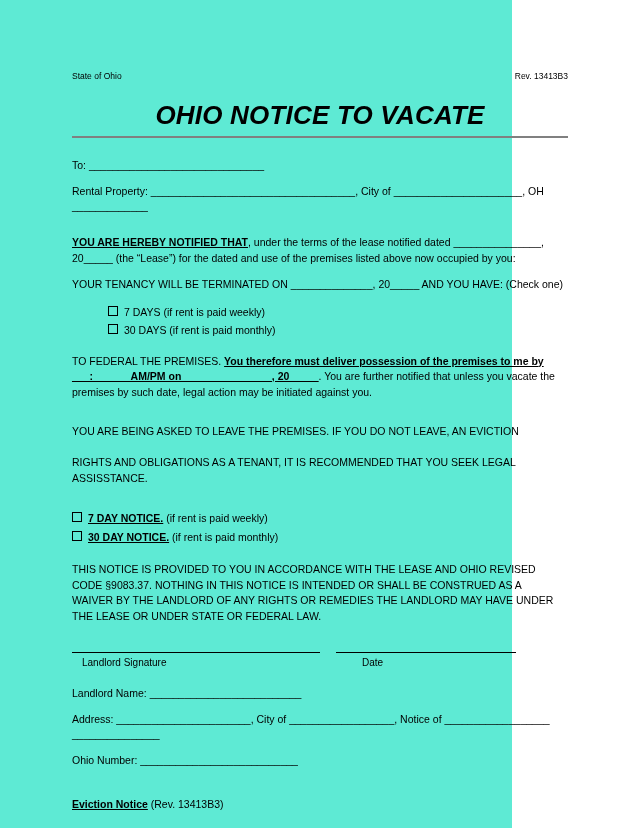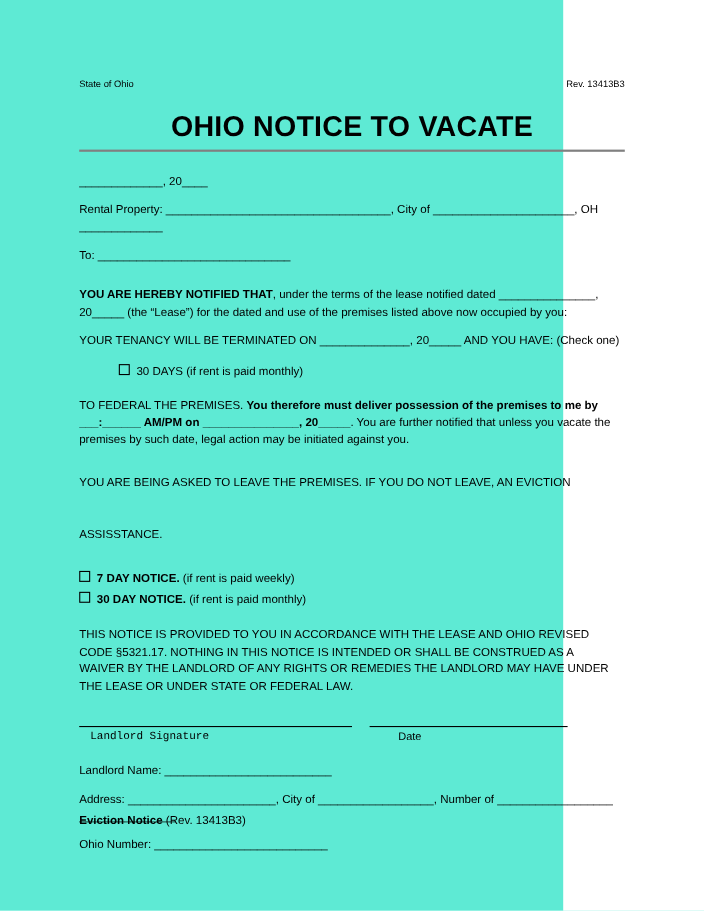--- a/index.html
+++ b/index.html
@@ -36,20 +36,21 @@
     line-height: 12px;
     margin-bottom: 18px;
   }
   .doc-title {
     text-align: center;
     font-size: 26px;
     font-weight: bold;
     letter-spacing: 0.2px;
     margin: 0 0 6px 0;
     line-height: 30px;
+    font-style: italic;
   }
   .title-rule {
     border: none;
     border-top: 2px solid #808080;
     margin: 0 0 20px 0;
     height: 0;
   }
   .line {
     font-size: 10.5px;
     line-height: 15px;
@@ -58,20 +59,21 @@
   .para {
     font-size: 10.5px;
     line-height: 15.5px;
     margin-bottom: 14px;
   }
   .para.tight {
     margin-bottom: 11px;
   }
   .bold {
     font-weight: bold;
+    text-decoration: underline;
   }
   .checkline {
     font-size: 10.5px;
     line-height: 16px;
     margin-left: 36px;
     margin-bottom: 2px;
   }
   .checkline-left {
     font-size: 10.5px;
     line-height: 17px;
@@ -89,42 +91,41 @@
   }
   .spacer-10 { height: 10px; }
   .spacer-14 { height: 14px; }
   .sig-row {
     display: flex;
     margin-top: 28px;
     margin-bottom: 4px;
   }
   .sig-block-1 {
     width: 248px;
-    font-family: Liberation Mono, monospace;
   }
   .sig-block-2 {
     width: 180px;
     margin-left: 16px;
   }
   .sig-rule {
     border-top: 1px solid #000;
     height: 0;
     margin-bottom: 4px;
   }
   .sig-label {
     font-size: 10px;
     padding-left: 10px;
   }
   .sig-label.date {
     padding-left: 26px;
   }
   .footer {
     position: absolute;
     left: 72px;
-    top: 740px;
+    top: 798px;
     font-size: 10.5px;
     text-align: center;
   }
   .footer .bold {
     font-weight: bold;
   }
 </style>
 </head>
 <body>
 
@@ -132,88 +133,90 @@
   <div class="content">
 
     <div class="header-row">
       <span>State of Ohio</span>
       <span>Rev. 13413B3</span>
     </div>
 
     <h1 class="doc-title">OHIO NOTICE TO VACATE</h1>
     <hr class="title-rule">
 
-    <div class="line">_____________, 20____</div>
+    <div class="line">To: ______________________________</div>
     <div class="line">Rental Property: ___________________________________, City of ______________________, OH _____________</div>
-    <div class="line">To: ______________________________</div>
 
     <div class="spacer-10"></div>
 
     <div class="para tight">
       <span class="bold">YOU ARE HEREBY NOTIFIED THAT</span><span>, under the terms of the lease notified dated _______________,</span><br>
       <span>20_____ (the “Lease”) for the dated and use of the premises listed above now occupied by you:</span>
     </div>
 
     <div class="para tight">YOUR TENANCY WILL BE TERMINATED ON ______________, 20_____  AND YOU HAVE: (Check one)</div>
 
+    <div class="checkline">
+      <span class="cbox"></span><span>7 DAYS (if rent is paid weekly)</span>
+    </div>
     <div class="checkline">
       <span class="cbox"></span><span>30 DAYS (if rent is paid monthly)</span>
     </div>
 
     <div class="spacer-14"></div>
 
     <div class="para">
       <span>TO FEDERAL THE PREMISES. </span><span class="bold">You therefore must deliver possession of the premises to me by</span><br>
       <span class="bold">___:______ AM/PM on _______________, 20_____</span><span>. You are further notified that unless you vacate the</span><br>
       <span>premises by such date, legal action may be initiated against you.</span>
     </div>
 
     <div class="spacer-10"></div>
 
     <div class="para">
       <span>YOU ARE BEING ASKED TO LEAVE THE PREMISES. IF YOU DO NOT LEAVE, AN EVICTION</span><br>
       <br>
-      <br>
+      <span>RIGHTS AND OBLIGATIONS AS A TENANT, IT IS RECOMMENDED THAT YOU SEEK LEGAL</span><br>
       <span>ASSISSTANCE.</span>
     </div>
 
     <div class="spacer-10"></div>
 
 
     <div class="checkline-left">
       <span class="cbox"></span><span class="bold">7 DAY NOTICE.</span><span> (if rent is paid weekly)</span>
     </div>
     <div class="checkline-left">
       <span class="cbox"></span><span class="bold">30 DAY NOTICE.</span><span> (if rent is paid monthly)</span>
     </div>
 
     <div class="spacer-14"></div>
 
     <div class="para">
       <span>THIS NOTICE IS PROVIDED TO YOU IN ACCORDANCE WITH THE LEASE AND OHIO REVISED</span><br>
-      <span>CODE §5321.17. NOTHING IN THIS NOTICE IS INTENDED OR SHALL BE CONSTRUED AS A</span><br>
+      <span>CODE §9083.37. NOTHING IN THIS NOTICE IS INTENDED OR SHALL BE CONSTRUED AS A</span><br>
       <span>WAIVER BY THE LANDLORD OF ANY RIGHTS OR REMEDIES THE LANDLORD MAY HAVE UNDER</span><br>
       <span>THE LEASE OR UNDER STATE OR FEDERAL LAW.</span>
     </div>
 
     <div class="sig-row">
       <div class="sig-block-1">
         <div class="sig-rule"></div>
         <div class="sig-label">Landlord Signature</div>
       </div>
       <div class="sig-block-2">
         <div class="sig-rule"></div>
         <div class="sig-label date">Date</div>
       </div>
     </div>
 
     <div class="spacer-14"></div>
 
     <div class="line">Landlord Name: __________________________</div>
-    <div class="line">Address: _______________________, City of __________________, Number of __________________  _______________</div>
+    <div class="line">Address: _______________________, City of __________________, Notice of __________________  _______________</div>
     <div class="line">Ohio Number: ___________________________</div>
 
   </div>
 
   <div class="footer">
     <span class="bold">Eviction Notice</span><span> (Rev. 13413B3)</span>
   </div>
 </div>
 
 </body></html>

